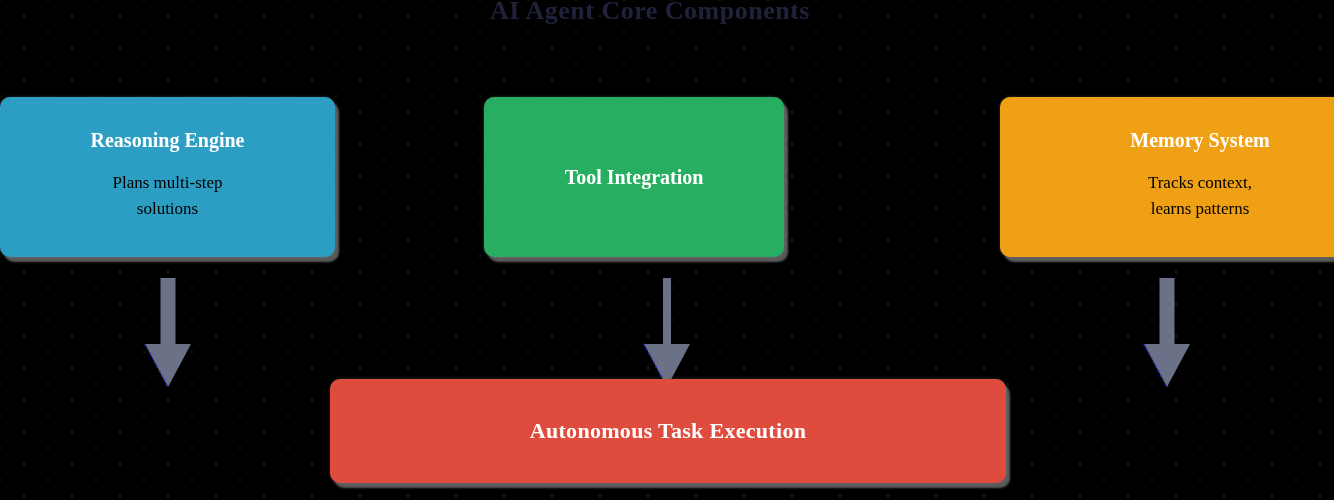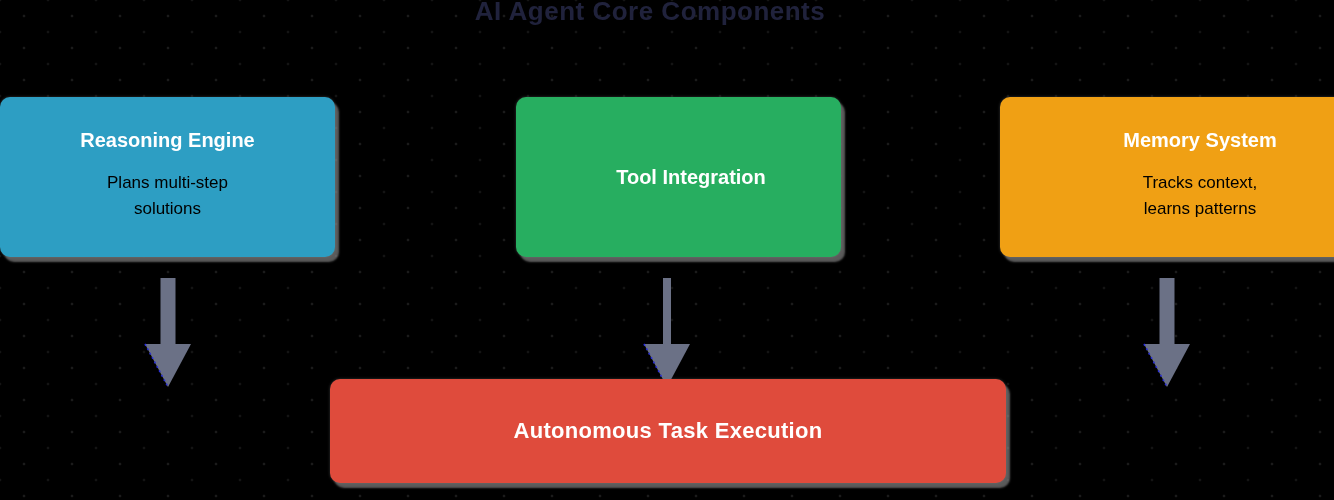--- a/index.html
+++ b/index.html
@@ -1,20 +1,20 @@
 <!DOCTYPE html>
 <html style="--background: #000000; --title_text: #20223c; --arrow: #6b7186; --arrow_edge_accent: #2a2fd8; --node_text: #ffffff;"><head>
 <meta charset="utf-8">
 <style>
   html,body{margin:0;padding:0;background:#000;}
   .canvas{
     position:relative;
     width:1334px;height:500px;
     overflow:hidden;
-    font-family:Liberation Sans, sans-serif;
+    font-family:Liberation Serif, serif;
     background-color:var(--background,#000);
     background-image:
       radial-gradient(circle, #1b1b1b 1.1px, transparent 1.7px),
       radial-gradient(circle, #141414 1.1px, transparent 1.7px);
     background-size:48px 32px, 48px 32px;
     background-position:0 0, 24px 16px;
   }
   .diagram-title{
     position:absolute;top:-4px;left:0;width:1300px;
     text-align:center;
@@ -25,21 +25,21 @@
   .node{
     position:absolute;
     border-radius:10px;
     box-shadow:4px 5px 2px rgba(150,150,150,.60), 0 0 3px rgba(125,125,125,.45);
     display:flex;flex-direction:column;align-items:center;justify-content:center;
     text-align:center;
     color:var(--node_text,#fff);
   }
   .node-top{top:97px;height:160px;gap:15px;}
   .node-a{left:0;width:335px;}
-  .node-b{left:516px;width:300px;padding-left:25px;}
+  .node-b{left:484px;width:300px;}
   .node-c{left:1000px;width:400px;}
   .node h2{
     margin:0;font-size:20px;font-weight:bold;line-height:1.15;
   }
   .node p{
     margin:3px;font-size:17px;line-height:26px;
     white-space:pre-line;color:#000000;
   }
   .node-output{
     left:330px;top:379px;width:676px;height:104px;

